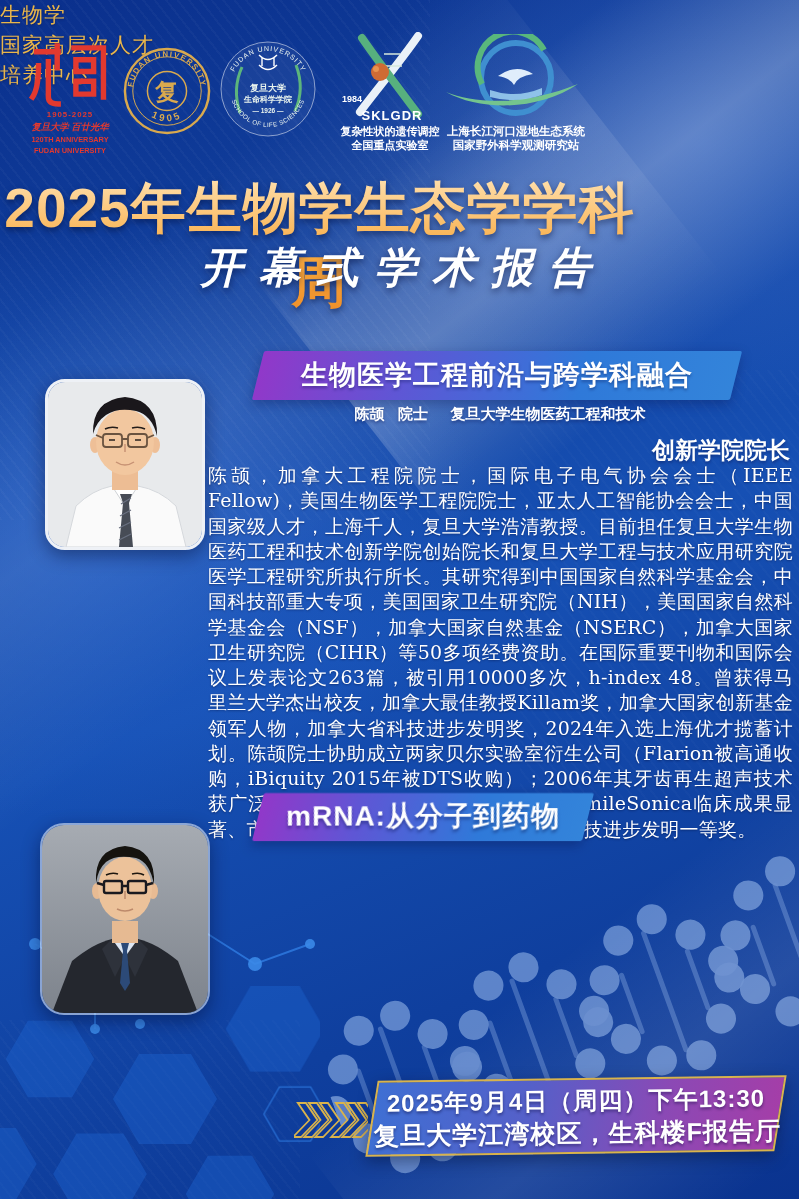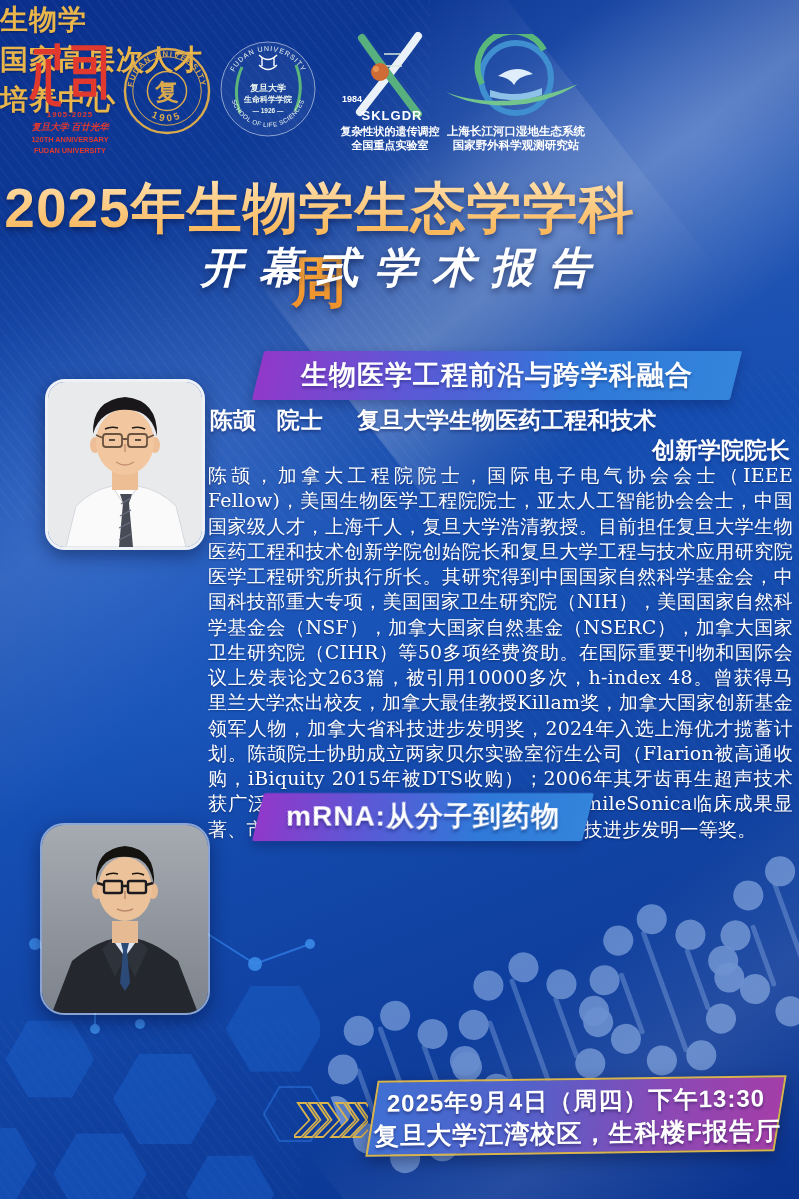--- a/index.html
+++ b/index.html
@@ -26,21 +26,21 @@
   .deco{position:absolute;pointer-events:none;}
 
   
   .logos{position:absolute;left:0;top:0;width:799px;height:170px;}
   .logo{position:absolute;}
   .logo-120{left:28px;top:40px;width:84px;height:122px;}
   .logo-seal{left:122px;top:46px;width:90px;height:90px;}
   .logo-life{left:218px;top:38px;width:100px;height:102px;}
   .logo-sklgd{left:334px;top:32px;width:112px;height:120px;}
   .logo-wetland{left:428px;top:34px;width:176px;height:120px;}
-  .talent{left:584px;top:50px;line-height:1.42;font-weight:bold;font-size:28px;color:#e9b64b;
+  .talent{left:584px;top:50px;line-height:1.42;font-weight:normal;font-size:21px;color:#e9b64b;
     text-shadow:0 1px 2px rgba(20,20,60,.5);letter-spacing:1px;}
 
   
   .main-title{position:absolute;left:0;top:172px;width:639px;text-align:center;
     font-size:55px;font-weight:900;letter-spacing:1px;
     background:linear-gradient(180deg,#ffe3b4 0%,#f8a93f 55%,#ee8c26 100%);
     -webkit-background-clip:text;background-clip:text;color:transparent;
     filter:drop-shadow(0 3px 3px rgba(0,10,50,.5));}
   .sub-title{position:absolute;left:0;top:240px;width:791px;text-align:center;
     font-family:"DejaVu Serif","Liberation Serif",serif;font-style:italic;font-weight:bold;
@@ -55,22 +55,22 @@
 
   .banner{position:absolute;height:49px;transform:skewX(-14deg);border-radius:2px;
     background:linear-gradient(92deg,#9138c9 0%,#5f56d5 30%,#2f79d9 68%,#3384da 100%);
     box-shadow:0 4px 12px rgba(10,20,80,.35);}
   .banner-1{left:258px;top:351px;width:478px;}
   .banner-2{left:258px;top:793px;width:330px;height:48px;}
   .banner-text{transform:skewX(14deg);text-align:center;font-weight:800;font-size:27px;
     line-height:49px;color:#fff;letter-spacing:1px;text-shadow:0 2px 3px rgba(10,20,80,.4);white-space:nowrap;}
   .banner-2 .banner-text{line-height:48px;font-size:28px;}
 
-  .speaker-line{position:absolute;text-align:left;color:#fff;font-weight:bold;
-    font-family:"DejaVu Serif","Liberation Serif",serif;font-size:23px;
+  .speaker-line{position:absolute;text-align:center;color:#fff;font-weight:bold;
+    font-family:"DejaVu Serif","Liberation Serif",serif;font-size:15px;
     text-shadow:0 2px 3px rgba(10,20,80,.45);white-space:nowrap;}
   .speaker-line .gap-s{display:inline-block;width:0.9em;}
   .speaker-line .gap-l{display:inline-block;width:1.5em;}
   .speaker-aff2{position:absolute;text-align:center;color:#fff;font-weight:bold;
     font-family:"DejaVu Serif","Liberation Serif",serif;font-size:23px;
     text-shadow:0 2px 3px rgba(10,20,80,.45);}
   .line-1a{left:210px;top:405px;width:580px;}
   .aff-1b{left:210px;top:435px;width:580px;text-align:right;}
   .line-2a{left:216px;top:849px;width:560px;}
 

